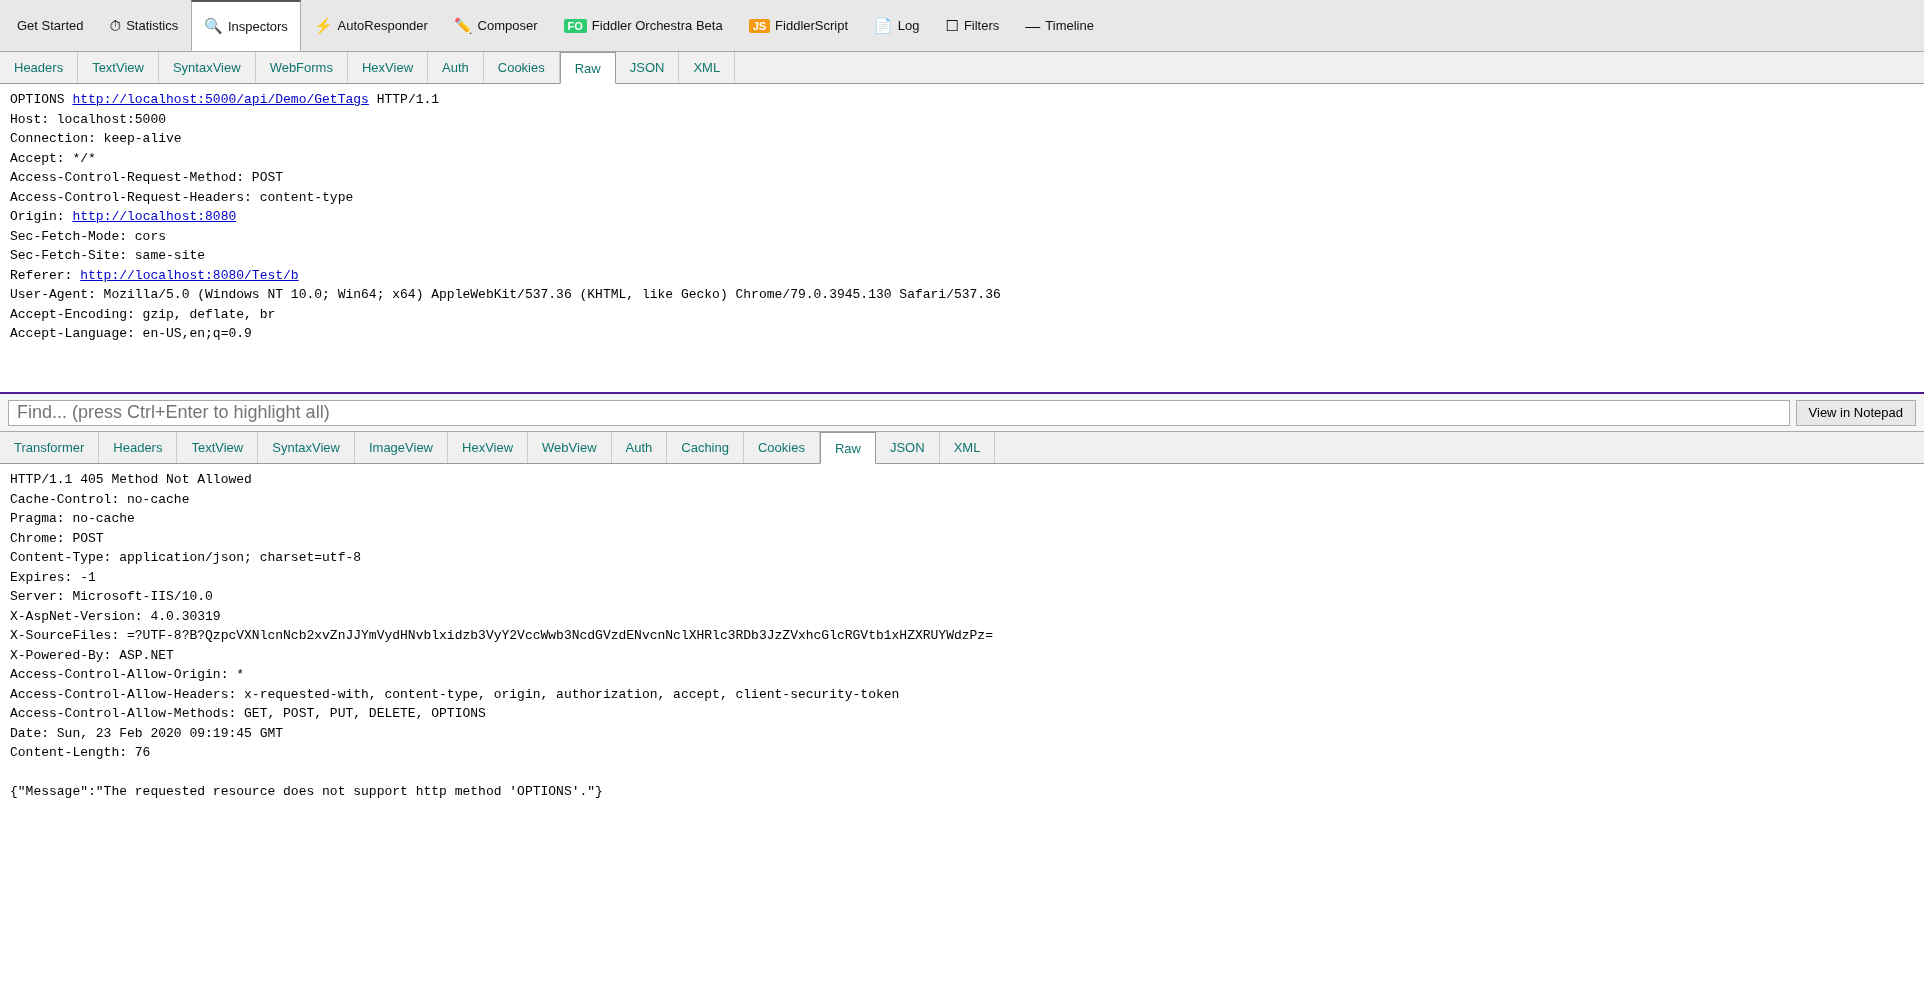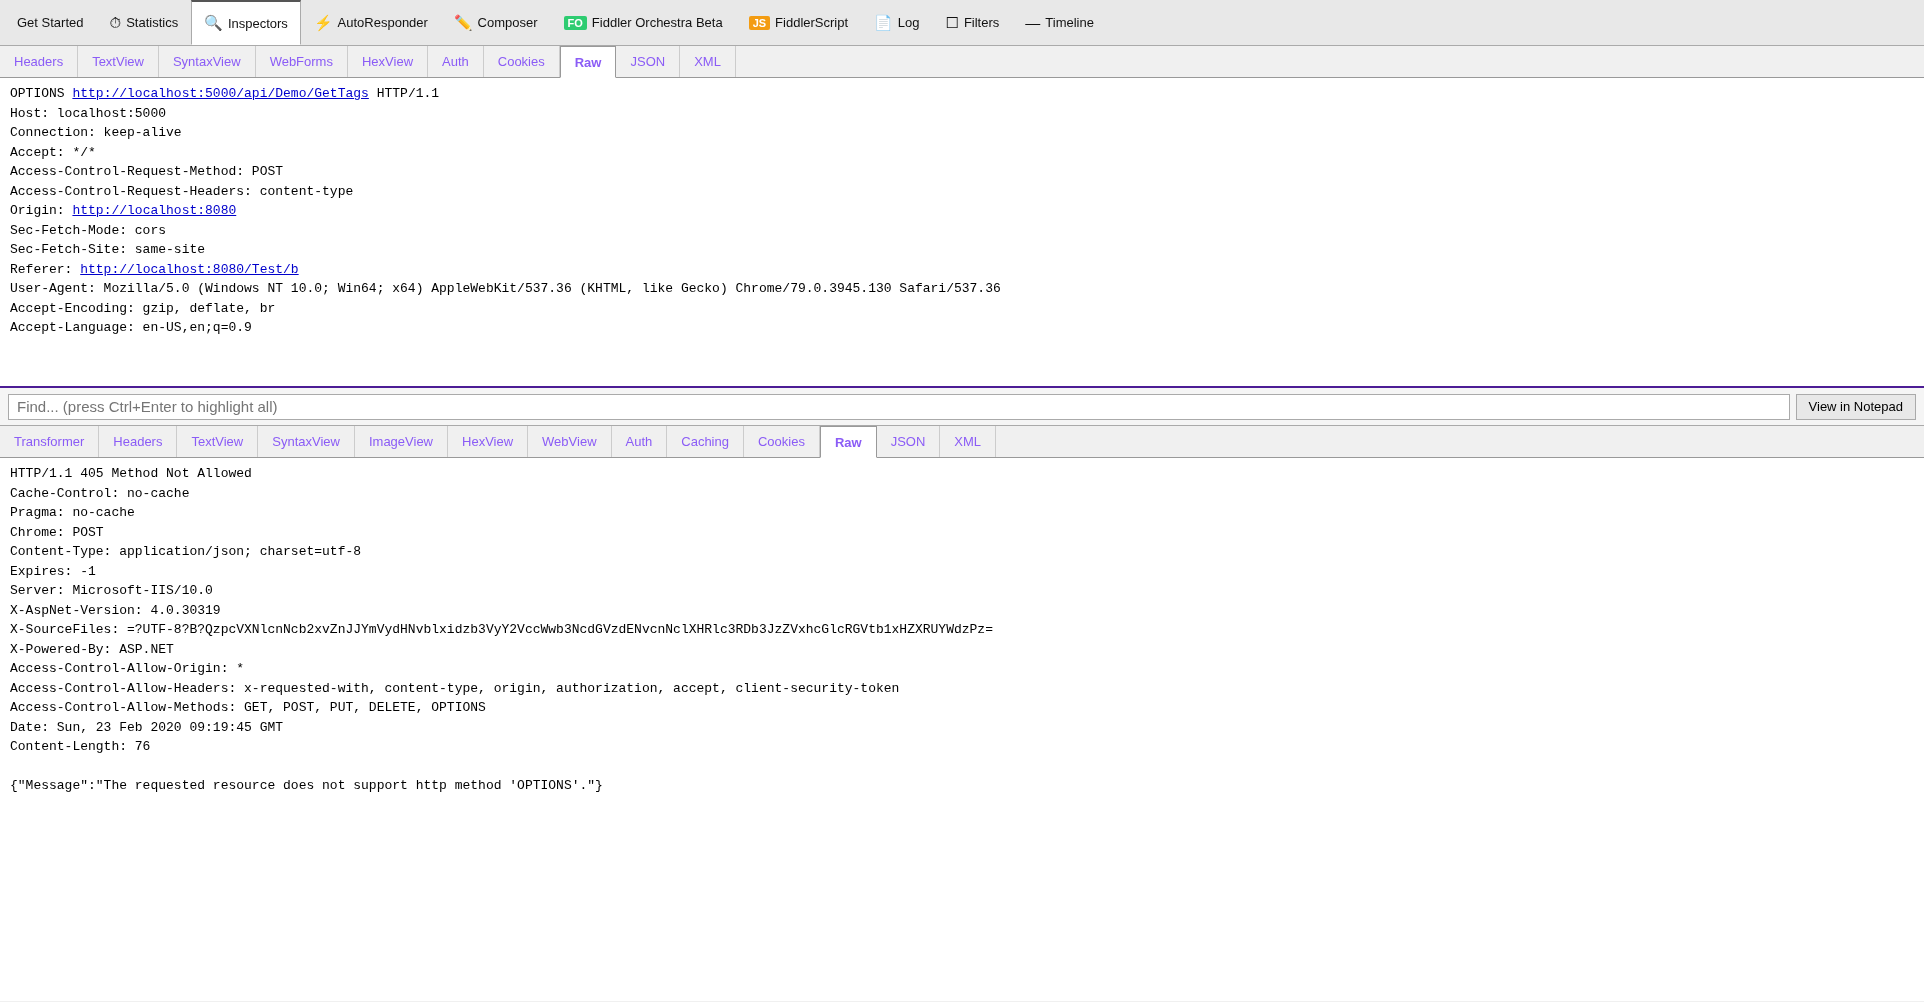--- a/index.html
+++ b/index.html
@@ -11,21 +11,21 @@
       min-height: 1002px;
       overflow: hidden;
     }
 
     
     .top-nav {
       display: flex;
       align-items: stretch;
       background: #e8e8e8;
       border-bottom: 1px solid #aaa;
-      height: 46px;
+      height: 52px;
       padding: 0 4px;
     }
     .top-nav-item {
       display: flex;
       align-items: center;
       padding: 0 12px;
       cursor: pointer;
       font-size: 13px;
       color: #111;
       border: 1px solid transparent;
@@ -48,30 +48,30 @@
       background: #f0f0f0;
       border-bottom: 1px solid #999;
       height: 32px;
     }
     .tab-item {
       display: flex;
       align-items: center;
       padding: 0 14px;
       cursor: pointer;
       font-size: 13px;
-      color: #8b5cf6;
+      color: #0f766e;
       border-right: 1px solid #ccc;
       white-space: nowrap;
     }
     .tab-item.active {
       background: #fff;
       border: 1px solid #999;
       border-bottom: 1px solid #fff;
       margin-bottom: -1px;
-      font-weight: 700;
+      font-weight: 400;
     }
 
     
     .request-pane {
       background: #fff;
       height: 310px;
       overflow-y: auto;
       padding: 6px 10px;
       font-family: 'Courier New', Courier, monospace;
       font-size: 13px;
@@ -91,21 +91,21 @@
       border-bottom: 1px solid #aaa;
       height: 38px;
       padding: 0 8px;
       gap: 6px;
     }
     .find-input {
       flex: 1;
       height: 26px;
       border: 1px solid #aaa;
       padding: 0 8px;
-      font-size: 15px;
+      font-size: 18px;
       font-family: 'Segoe UI', Arial, sans-serif;
       background: #fff;
       color: #555;
     }
     .find-button {
       height: 26px;
       padding: 0 12px;
       border: 1px solid #aaa;
       background: #e8e8e8;
       font-size: 13px;

